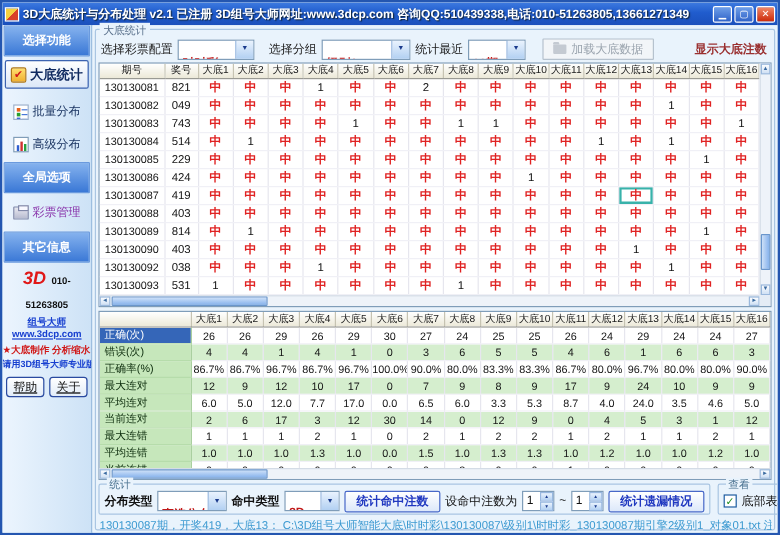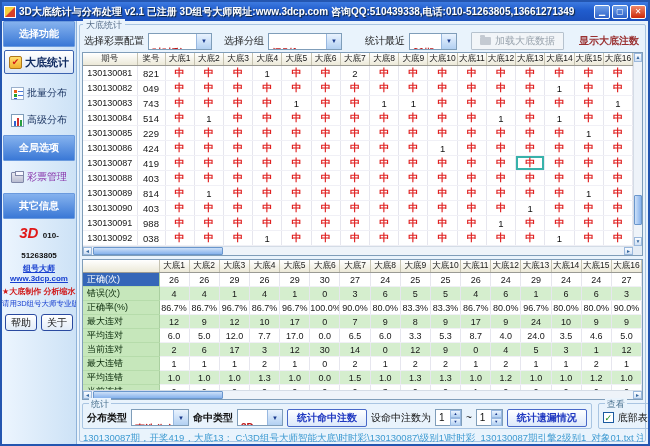--- a/index.html
+++ b/index.html
@@ -64,22 +64,22 @@
   linear-gradient(#d8e8f8,#d8e8f8) 0 0/13px 13px no-repeat; }
 .icon-printer { width:13px; height:11px; background:linear-gradient(#e8e8f0,#b8bcd0);
   border:1px solid #8088a8; border-radius:1px; position:relative; }
 .icon-printer:after { content:""; position:absolute; left:3px; top:-2px; width:7px; height:3px;
   background:#f8f8ff; border:1px solid #8088a8; }
 .side-info { margin-top:4px; text-align:center; line-height:1.25; }
 .logo3d { color:#e01818; font-weight:bold; font-size:15px; font-style:italic; }
 .phone { color:#101010; font-weight:bold; font-size:8px; }
 .sitelink { color:#1840d0; font-size:8px; font-weight:bold; text-decoration:underline; display:block; margin-top:1px; }
 .slogan-red { color:#d01818; font-size:8px; font-weight:bold; margin-top:3px; white-space:nowrap; }
-.slogan-blue { color:#1840d0; font-size:7.5px; font-weight:normal; margin-top:2px; white-space:nowrap; }
-.side-btns { display:flex; justify-content:space-between; padding:6px 3px 0 3px; }
+.slogan-blue { color:#1840d0; font-size:7.5px; font-weight:bold; margin-top:2px; white-space:nowrap; }
+.side-btns { display:flex; justify-content:space-between; padding:6px 3px 0 3px;text-decoration:underline; }
 .xp-btn { min-width:30px; height:17px; font-size:10px; color:#101010;
   border:1px solid #2a4aa0; border-radius:3px; background:linear-gradient(#ffffff,#e2ecf8); padding:0 5px; }
 
 
 .main { flex:1; position:relative; background:#e9f3fc; padding:1px 2px; min-width:0; }
 .main-box { position:absolute; inset:3px 2px 2px 2px; border:1px solid #a9c5e2; border-radius:2px; }
 .group-title-main { position:absolute; top:-2px; left:6px; font-size:9px; color:#5a718c;
   background:#e9f3fc; padding:0 3px; z-index:3; }
 .main-content { position:absolute; inset:3px 2px 2px 2px; padding:8px 3px 0 3px; display:flex; flex-direction:column; }
 
@@ -230,21 +230,21 @@
           <span class="ctl-label">选择彩票配置</span>
           <div class="dd w64">
             <span class="dd-text">时时彩</span>
             <span class="dd-btn"></span>
           </div>
           <span class="ctl-label" style="margin-left:8px">选择分组</span>
           <div class="dd w62">
             <span class="dd-text">级别1</span>
             <span class="dd-btn"></span>
           </div>
-          <span class="ctl-label" style="margin-left:19px">统计最近</span>
+          <span class="ctl-label" style="margin-left:0">统计最近</span>
           <div class="dd w48">
             <span class="dd-text">30期</span>
             <span class="dd-btn"></span>
           </div>
           <button class="load-btn">
             <span class="folder-icon"></span>
             <span>加载大底数据</span>
           </button>
           <span class="show-counts">显示大底注数</span>
         </div>
@@ -468,40 +468,20 @@
                     <td class="c-hit">中</td>
                     <td class="c-hit">中</td>
                     <td class="c-hit">中</td>
                     <td class="c-hit">中</td>
                     <td class="c-hit">中</td>
                     <td class="c-hit">中</td>
                     <td class="c-hit">中</td>
                     <td class="c-hit">中</td>
                     <td class="c-hit">中</td>
                     <td class="c-num">1</td>
-                    <td class="c-hit">中</td>
-                    <td class="c-hit">中</td>
-                    <td class="c-hit">中</td>
-                  </tr>
-                  <tr>
-                    <td class="c-period">130130091</td>
-                    <td>988</td>
-                    <td class="c-hit">中</td>
-                    <td class="c-hit">中</td>
-                    <td class="c-hit">中</td>
-                    <td class="c-hit">中</td>
-                    <td class="c-hit">中</td>
-                    <td class="c-hit">中</td>
-                    <td class="c-hit">中</td>
-                    <td class="c-hit">中</td>
-                    <td class="c-hit">中</td>
-                    <td class="c-hit">中</td>
-                    <td class="c-hit">中</td>
-                    <td class="c-num">1</td>
-                    <td class="c-hit">中</td>
                     <td class="c-hit">中</td>
                     <td class="c-hit">中</td>
                     <td class="c-hit">中</td>
                   </tr>
                   <tr>
                     <td class="c-period">130130092</td>
                     <td>038</td>
                     <td class="c-hit">中</td>
                     <td class="c-hit">中</td>
                     <td class="c-hit">中</td>

